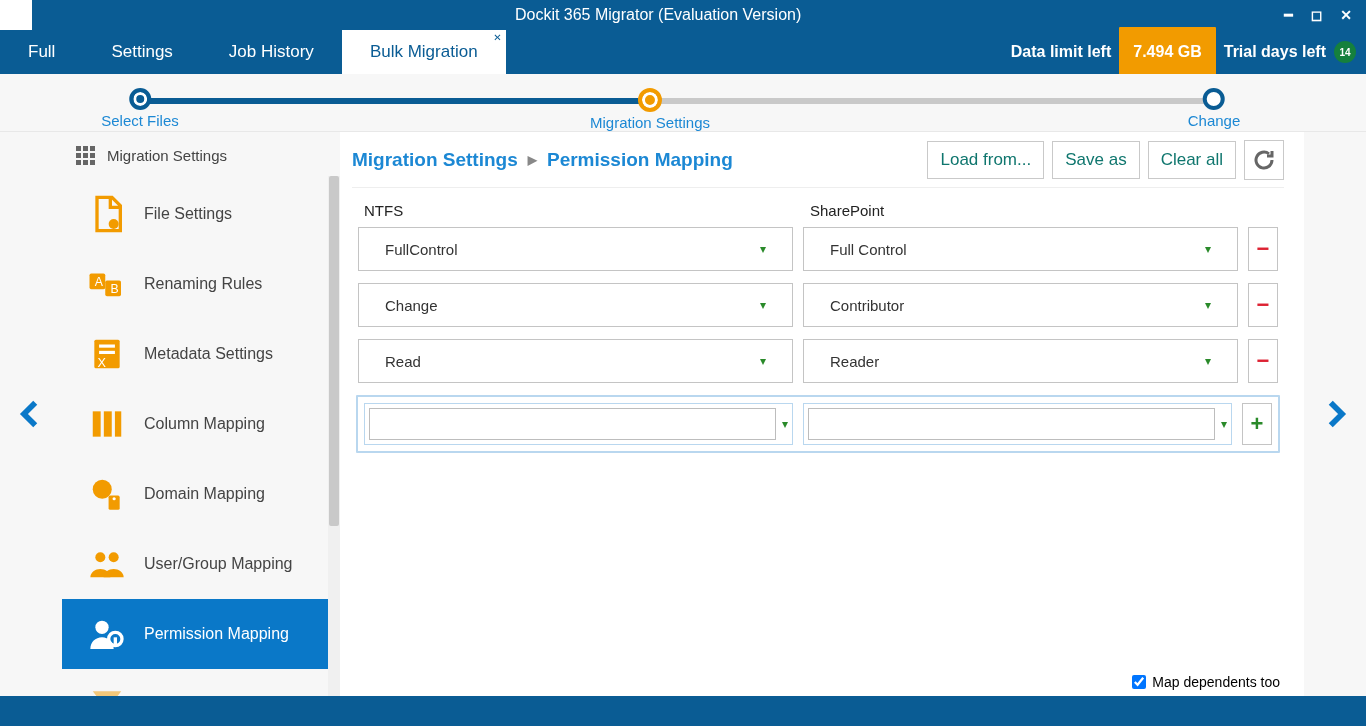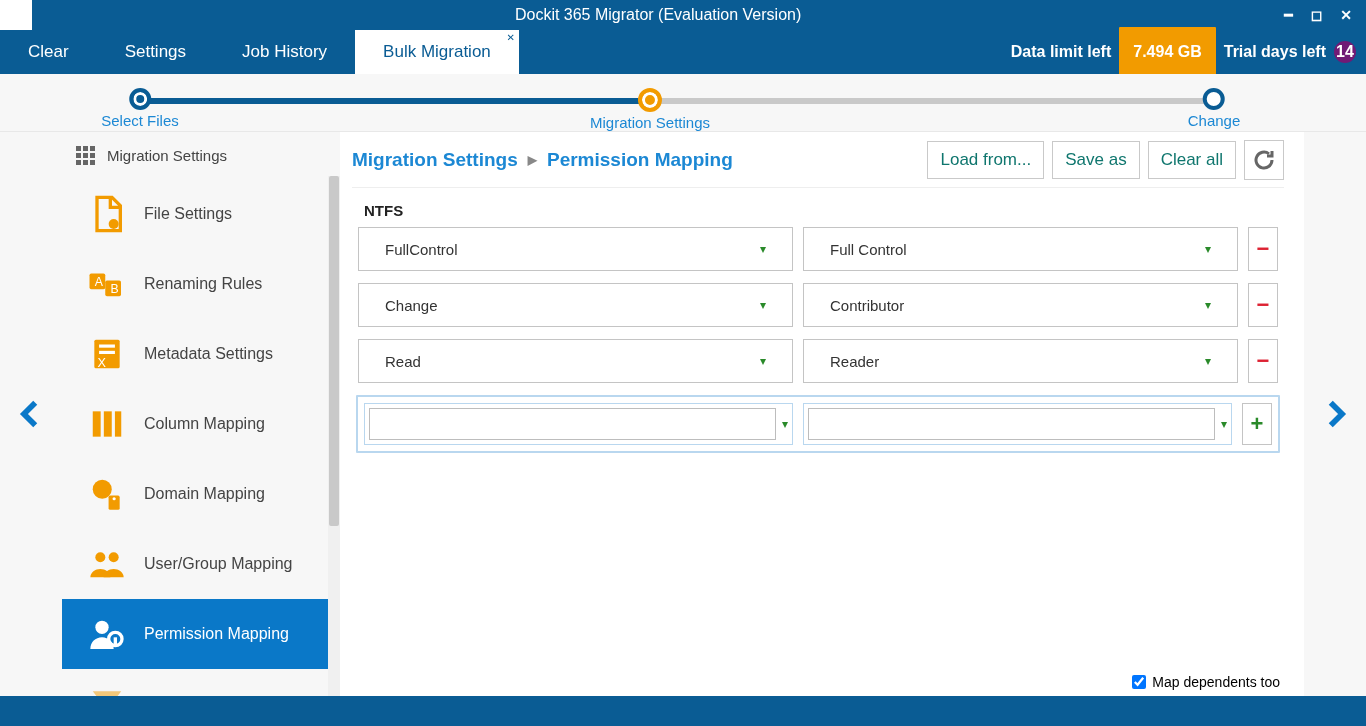--- a/index.html
+++ b/index.html
@@ -10,21 +10,21 @@
 .titlebar .win-controls { display: flex; gap: 18px; padding-right: 14px; font-size: 14px; font-weight: bold;}
 .titlebar .win-controls span { cursor: pointer; }
 
 .menubar { height: 44px; background: #0a5c94; display: flex; align-items: stretch; color: #fff; }
 .menubar .tab { padding: 0 28px; display: flex; align-items: center; font-size: 17px; cursor: pointer; position: relative; }
 .menubar .tab.active { background: #fff; color: #0a5c94; }
 .menubar .tab .close-x { position: absolute; top: 2px; right: 4px; font-size: 10px; color: #0a5c94; }
 .menubar .spacer { flex: 1; }
 .menubar .status { display: flex; align-items: center; font-size: 16px; font-weight: 600; padding-right: 10px; gap: 8px; }
 .menubar .badge-rect { background: #f29b00; padding: 16px 14px; border-radius: 1px; text-align: right; }
-.menubar .badge-circ { background: #701a75; width: 22px; height: 22px; border-radius: 50%; display: inline-flex; align-items: center; justify-content: center; font-size: 16px; }
+.menubar .badge-circ { background: #15803d; width: 22px; height: 22px; border-radius: 50%; display: inline-flex; align-items: center; justify-content: center; font-size: 10px; }
 
 .stepper { height: 58px; background: #f7f7f7; border-bottom: 1px solid #e8e8e8; display: flex; align-items: center; padding: 0 100px 0 100px; position: relative;}
 .stepper .track { position: absolute; left: 140px; right: 150px; top: 24px; height: 6px; background: #c9c9c9; border-radius: 3px; }
 .stepper .track .fill { height: 100%; width: 47%; background: #0a5c94; border-radius: 3px; }
 .step-node { position: absolute; top: 14px; text-align: left; transform: translateX(-50%); }
 .step-node .dot { width: 22px; height: 22px; border-radius: 50%; margin: 0 auto; border: 4px solid; background: #fff; }
 .step-node.done .dot { border-color: #0a5c94; background: #0a5c94; box-shadow: inset 0 0 0 3px #fff; }
 .step-node.current .dot { border-color: #f29b00; background: #f29b00; box-shadow: inset 0 0 0 3px #fff; width:24px; height:24px;}
 .step-node.todo .dot { border-color: #0a5c94; background: #fff; }
 .step-node .lbl { font-size: 15px; color: #1c88d4; margin-top: 2px; white-space: nowrap; }
@@ -49,21 +49,21 @@
 .content .toolbar { display: flex; align-items: center; height: 56px; border-bottom: 1px solid #eee; margin-bottom: 8px; }
 .breadcrumb { display: flex; align-items: center; gap: 10px; font-size: 19px; font-weight: 600; }
 .breadcrumb .a { color: #1c88d4; }
 .breadcrumb .sep { color: #888; font-size: 12px; }
 .breadcrumb .b { color: #1c88d4; }
 .toolbar .spacer { flex: 1; }
 .toolbar .btn { border: 1px solid #c9c9c9; padding: 8px 12px; font-size: 17px; color: #0f766e; background: #fff; cursor: pointer; margin-left: 8px; }
 .toolbar .icon-btn { border: 1px solid #c9c9c9; width: 40px; height: 40px; display: flex; align-items:center; justify-content:center; margin-left: 8px; color: #666; cursor: pointer; }
 
 .headers { display: flex; padding: 6px 6px 8px 12px; color: #222; font-size: 15px; }
-.headers .col { flex: 1; font-weight: bold; }
+.headers .col { flex: 1; }
 .headers .gap { width: 10px; }
 .headers .action { width: 32px; }
 
 .row { display: flex; gap: 10px; padding: 0 6px; margin-bottom: 12px; align-items: stretch; }
 .row .combo { flex: 1; height: 44px; border: 1px solid #c4c4c4; display: flex; align-items: center; padding: 0 26px; background: #fff; font-size: 15px; color: #333; cursor: pointer; position: relative; }
 .row .combo .chev { margin-left: auto; color: #2a8a2a; font-size: 12px; }
 .row .act { width: 30px; border: 1px solid #c4c4c4; display: flex; align-items: center; justify-content: center; font-size: 22px; font-weight: bold; cursor: pointer; }
 .row .act.remove { color: #d23; }
 .row .act.add { color: #2a8a2a; }
 
@@ -83,21 +83,21 @@
 <div class="titlebar">
   <div class="title">Dockit 365 Migrator (Evaluation Version)</div>
   <div class="win-controls">
     <span>━</span>
     <span>◻</span>
     <span>✕</span>
   </div>
 </div>
 
 <div class="menubar">
-  <div class="tab">Clear</div>
+  <div class="tab">Full</div>
   <div class="tab">Settings</div>
   <div class="tab">Job History</div>
   <div class="tab active">
     <span>Bulk Migration</span>
     <span class="close-x">✕</span>
   </div>
   <div class="spacer"></div>
   <div class="status">
     <span>Data limit left</span>
     <span class="badge-rect">7.494 GB</span>
@@ -249,20 +249,21 @@
         <svg width="24" height="24" viewBox="0 0 24 24" fill="none" stroke="currentColor" stroke-width="3">
             <path d="M20 12a8 8 0 1 1-3-6.2"></path>
             <polyline points="20 3 20 8 15 8"></polyline>
           </svg>
       </div>
     </div>
 
     <div class="headers">
       <div class="col">NTFS</div>
       <div class="gap"></div>
+      <div class="col">SharePoint</div>
       <div class="action"></div>
     </div>
 
     <div class="row">
       <div class="combo">
           <span>FullControl</span>
           <span class="chev">▾</span>
         </div>
       <div class="combo">
           <span>Full Control</span>

